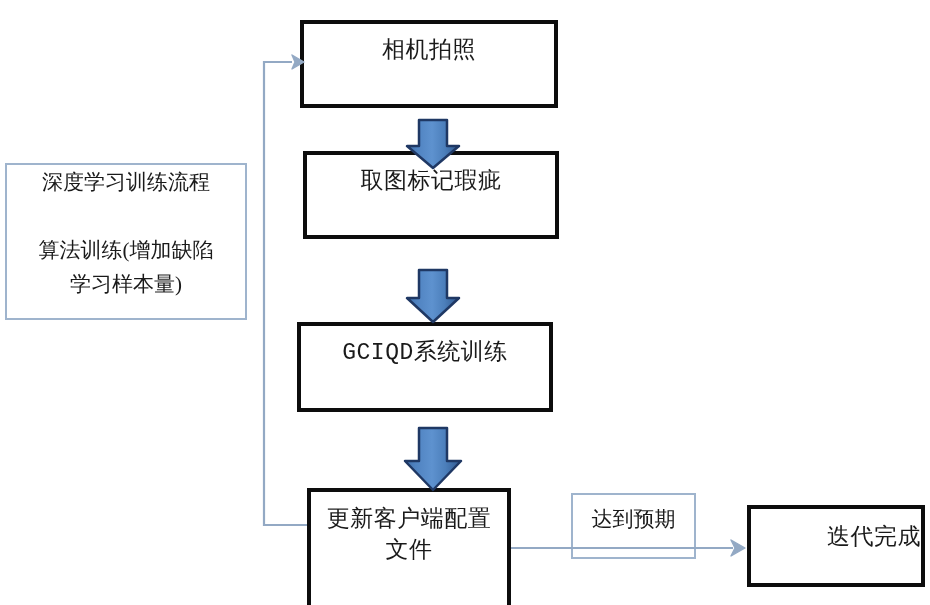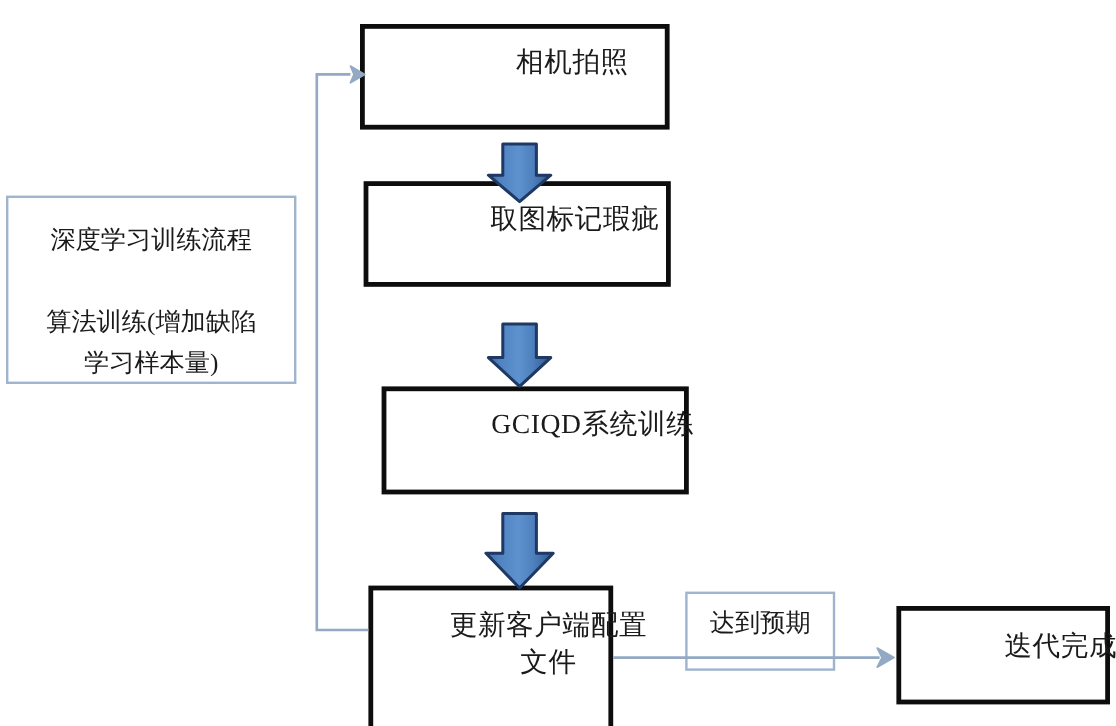--- a/index.html
+++ b/index.html
@@ -26,22 +26,21 @@
     text-align: center;
   }
   .proc-box .btext {
     display: block;
     width: 100%;
     color: #1a1a1a;
     font-size: 23px;
     line-height: 31px;
     letter-spacing: 0.5px;
     white-space: pre-line;
-    font-family: Liberation Serif, serif;
-    padding-left: 48px;
+    font-family: Liberation Mono, monospace;
   }
   
   .note-box {
     position: absolute;
     box-sizing: border-box;
     background: #ffffff;
     border: 2px solid #9fb4cd;
     text-align: center;
   }
   .note-box .btext {
@@ -63,49 +62,49 @@
     width: 930px;
     height: 605px;
     pointer-events: none;
   }
 </style>
 </head>
 <body>
 
 <div id="canvas">
 
-  <div class="note-box" id="legend-box" style="left:5px; top:163px; width:242px; height:157px; padding-top:18px;">
+  <div class="note-box" id="legend-box" style="left:5px; top:163px; width:242px; height:157px; ">
     <span class="btext">深度学习训练流程
 
 算法训练(增加缺陷
 学习样本量)</span>
   </div>
 
   <div class="proc-box" id="node-camera-capture" style="left:300px; top:20px; width:258px; height:88px; padding-top:12px;">
     <span class="btext">相机拍照</span>
   </div>
 
   <div class="proc-box" id="node-mark-defects" style="left:303px; top:151px; width:256px; height:88px; padding-top:12px;">
     <span class="btext">取图标记瑕疵</span>
   </div>
 
-  <div class="proc-box" id="node-gciqd-training" style="left:318px; top:322px; width:256px; height:90px; padding-top:12px;">
+  <div class="proc-box" id="node-gciqd-training" style="left:297px; top:322px; width:256px; height:90px; padding-top:12px;">
     <span class="btext">GCIQD系统训练</span>
   </div>
 
   <div class="proc-box" id="node-update-config" style="left:307px; top:488px; width:204px; height:141px; padding-top:13px;">
     <span class="btext">更新客户端配置
 文件</span>
   </div>
 
   <div class="note-box" id="node-meets-expectation" style="left:571px; top:493px; width:125px; height:66px; padding-top:9px;">
     <span class="btext">达到预期</span>
   </div>
 
-  <div class="proc-box" id="node-iteration-done" style="left:747px; top:505px; width:178px; height:82px; padding-top:14px;">
+  <div class="proc-box" id="node-iteration-done" style="left:747px; top:505px; width:178px; height:82px; padding-top:14px;text-align:right;">
     <span class="btext">迭代完成</span>
   </div>
 
   <svg id="overlay" viewBox="0 0 930 605">
     <defs>
       <linearGradient id="blockArrowGrad" x1="0" y1="0" x2="1" y2="0">
         <stop offset="0%" stop-color="#3f6da8"></stop>
         <stop offset="18%" stop-color="#4f82c0"></stop>
         <stop offset="48%" stop-color="#5e92cf"></stop>
         <stop offset="72%" stop-color="#4c7fbb"></stop>

